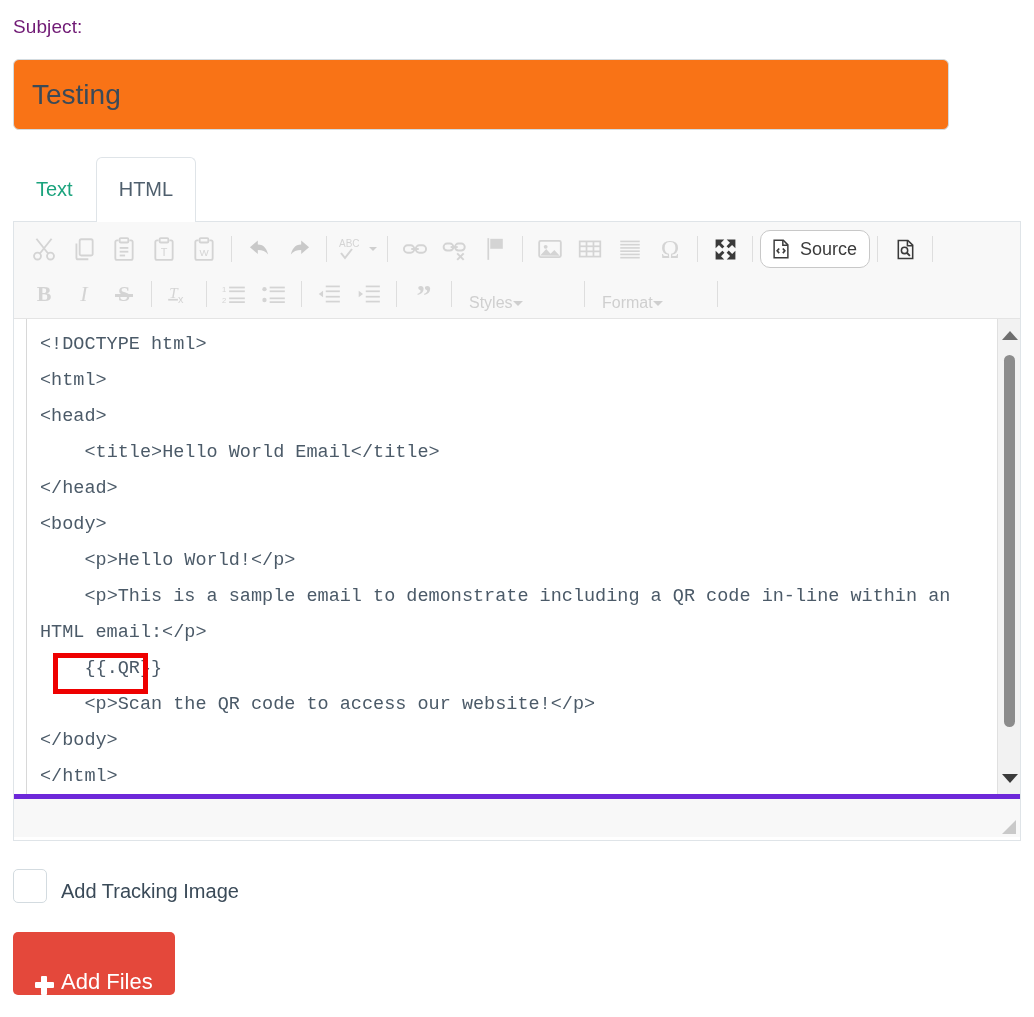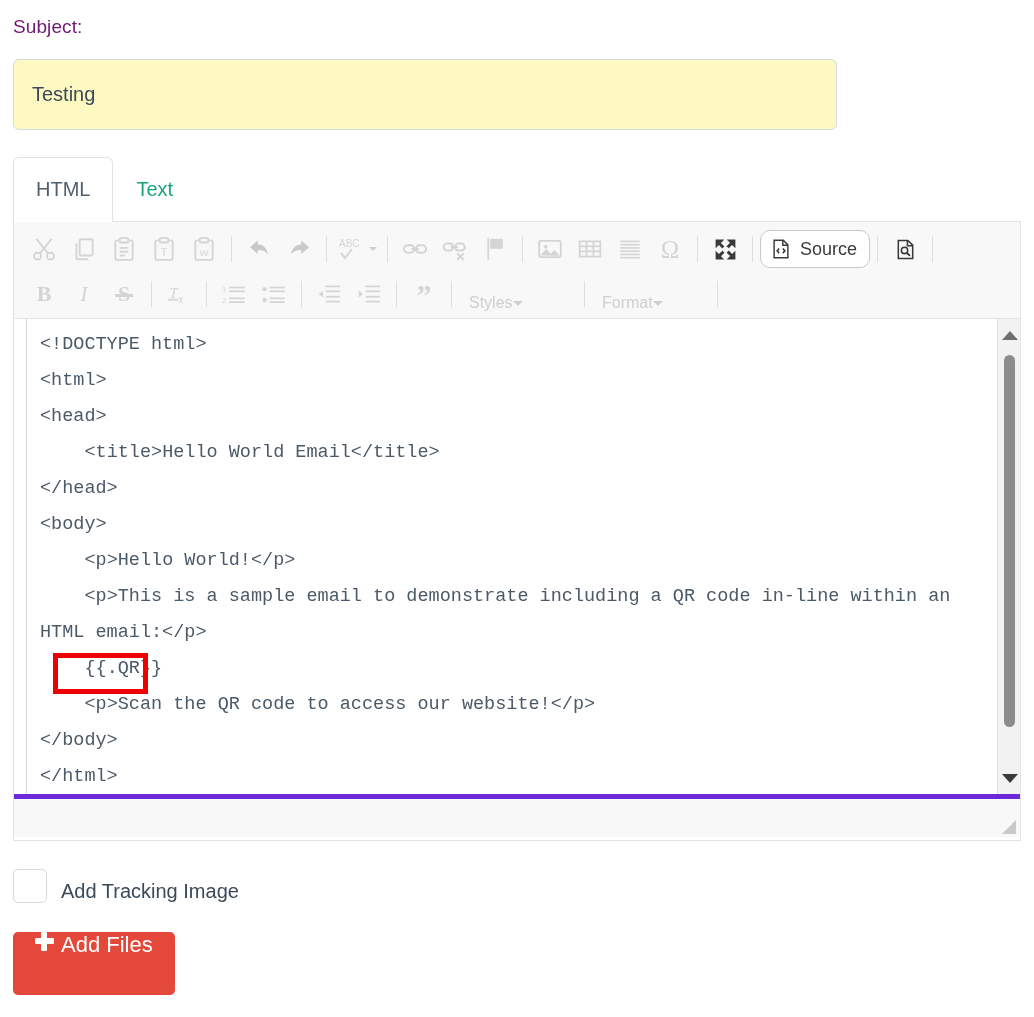--- a/index.html
+++ b/index.html
@@ -13,25 +13,25 @@
 
   .page { position: relative; width: 1034px; height: 1017px; overflow: hidden; }
 
   
   .subject-label {
     position: absolute; left: 13px; top: 16px;
     font-size: 19px; color: #701a75; letter-spacing: .1px;
   }
   .subject-input {
     position: absolute; left: 13px; top: 59px;
-    width: 824px; height: 71px;
+    width: 936px; height: 71px;
     border: 1px solid #d3dbe0; border-radius: 6px;
-    background: #fef9c3;
+    background: #f97316;
     font-family: "Liberation Sans", sans-serif;
-    font-size: 20px; color: #3a4a58;
+    font-size: 28px; color: #3a4a58;
     padding: 0 18px;
     outline: none;
   }
 
   
   .tabs {
     position: absolute; left: 13px; top: 157px;
     height: 64px; display: flex; align-items: stretch;
   }
   .tab {
@@ -184,21 +184,21 @@
   .chk {
     width: 34px; height: 34px;
     border: 1px solid #d3dbe0; border-radius: 5px; background: #fff;
     cursor: pointer;
   }
   .track-label { font-size: 20px; color: #3a4a58; }
 
   
   .addfiles {
     position: absolute; left: 13px; top: 932px;
-    display: inline-flex; align-items: flex-start; gap: 3px;
+    display: inline-flex; align-items: flex-end; gap: 3px;
     height: 63px; padding: 0 22px;
     background: #e4483b; color: #fff;
     border: none; border-radius: 5px;
     font-family: "Liberation Sans", sans-serif;
     font-size: 22px; cursor: pointer;
   }
   .plus {
     display: inline-block; position: relative; width: 19px; height: 19px;
     margin-right: 4px;
   }
@@ -210,22 +210,22 @@
 </style>
 </head>
 <body>
 
 <div class="page">
 
   <div class="subject-label">Subject:</div>
   <input class="subject-input" type="text" value="Testing" style="">
 
   <div class="tabs">
+    <div class="tab link">Text</div>
     <div class="tab active">HTML</div>
-    <div class="tab link">Text</div>
   </div>
 
   <div class="editor">
 
     <div class="toolbar">
 
       <div class="tb-row">
 
         <div class="tb-btn">
           <svg width="26" height="26" viewBox="0 0 24 24" fill="none" stroke="currentColor" stroke-width="1.7">

